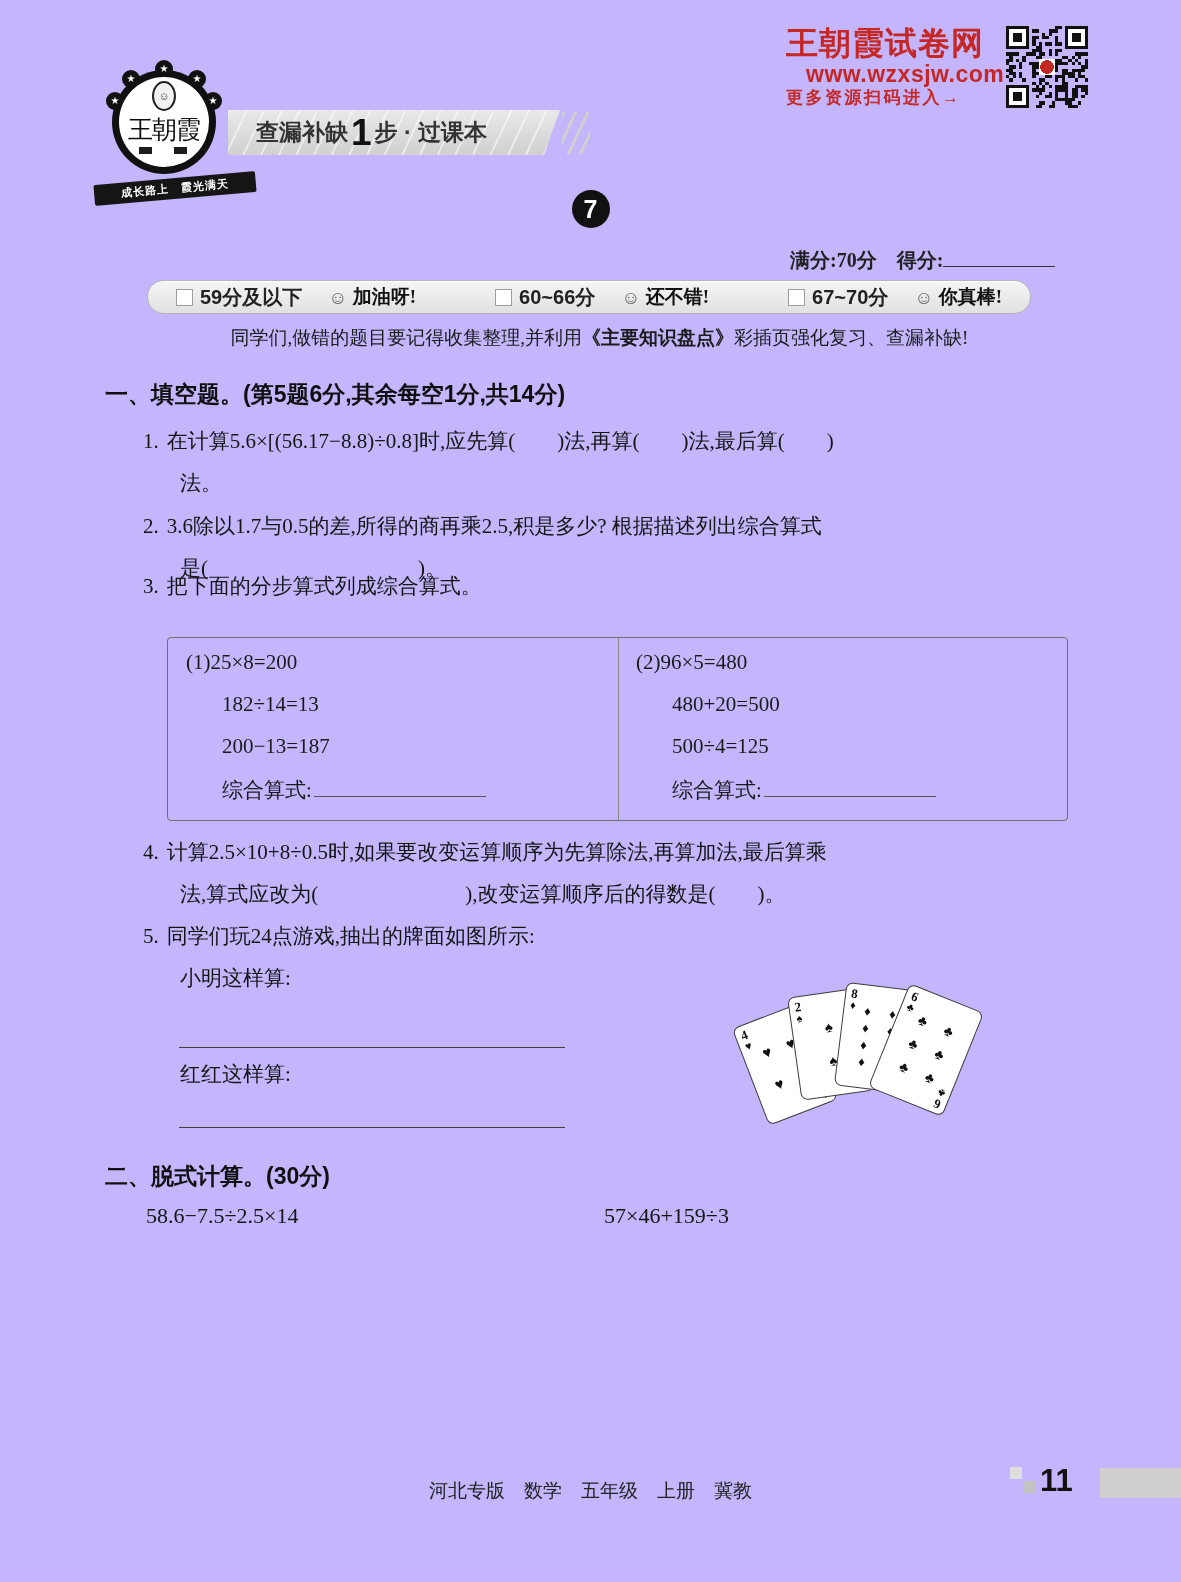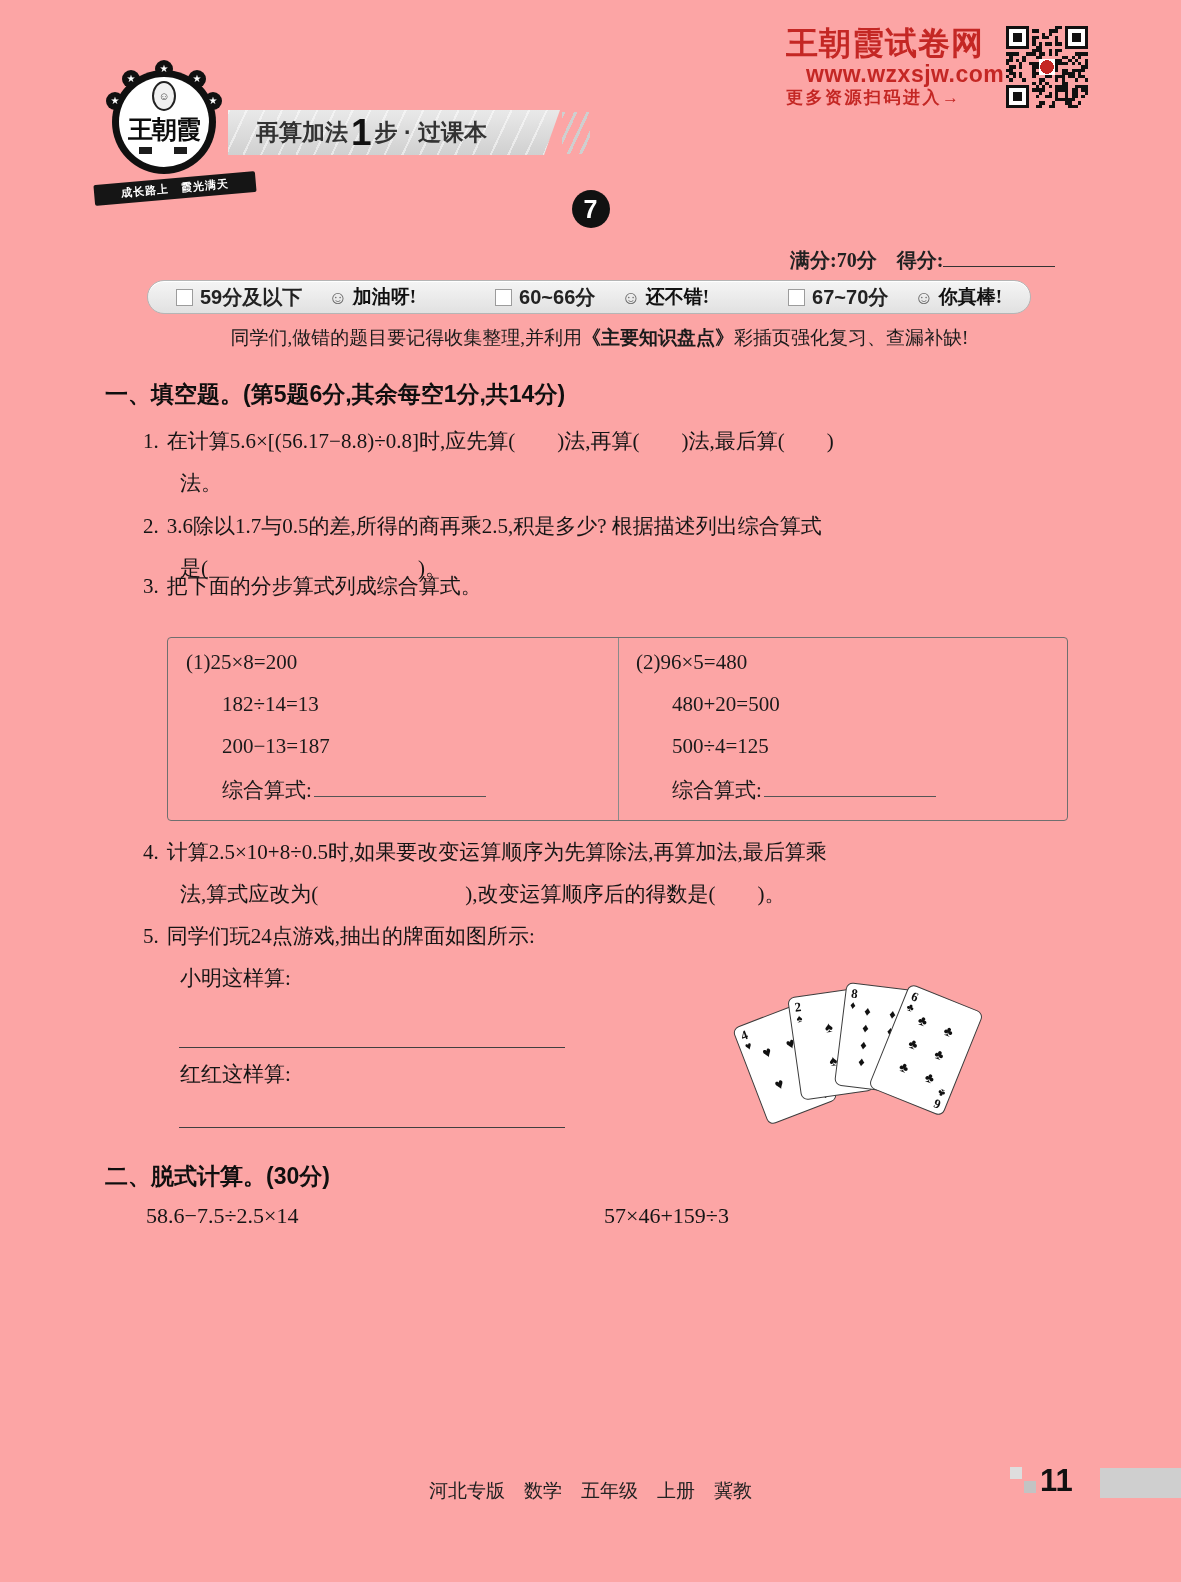--- a/index.html
+++ b/index.html
@@ -1,30 +1,30 @@
 <!DOCTYPE html>
 <html style="--accent: #c42724;"><head>
 <meta charset="utf-8">
 <style>
   * { margin:0; padding:0; box-sizing:border-box; }
   body { background:#888; font-family:"Liberation Serif","DejaVu Serif",serif; }
-  .page { position:relative; width:1181px; height:1582px; background:#fca5a5; margin:0 auto; overflow:hidden; color:#1a1a1a; }
+  .page { position:relative; width:1181px; height:1582px; background:#c4b5fd; margin:0 auto; overflow:hidden; color:#1a1a1a; }
 
   
   .site-block { position:absolute; left:786px; top:26px; width:222px; color:var(--accent,#c42724); }
   .site-name { font-family:"Liberation Sans",sans-serif; font-weight:900; font-size:32px; line-height:1.08; letter-spacing:1px; }
   .site-url  { font-family:"Liberation Sans",sans-serif; font-weight:700; font-size:23px; line-height:1.15; letter-spacing:.5px;margin-left:20px; }
   .site-slogan { font-family:"Liberation Sans",sans-serif; font-weight:700; font-size:17px; line-height:1.3; letter-spacing:2.5px; }
   .qr { position:absolute; left:1006px; top:26px; width:82px; height:82px; }
 
   .badge { position:absolute; left:104px; top:60px; width:132px; height:150px; z-index:3; }
   .badge-circle { position:absolute; left:8px; top:10px; width:104px; height:104px; background:#101010; border-radius:50%; }
   .badge-inner { position:absolute; left:7px; top:7px; width:90px; height:90px; background:#fff; border-radius:50%; overflow:hidden; }
   .badge-portrait { position:absolute; left:33px; top:4px; width:24px; height:30px; border:2px solid #222; border-radius:50%; background:#f1f1f1; font-size:11px; text-align:center; line-height:26px; color:#444; }
-  .badge-name { position:absolute; left:0; top:36px; width:90px; text-align:center; font-weight:700; font-size:25px; letter-spacing:-1px; color:#0c0c0c; }
+  .badge-name { position:absolute; left:0; top:36px; width:90px; text-align:center; font-weight:400; font-size:25px; letter-spacing:-1px; color:#0c0c0c; }
   .badge-det { position:absolute; width:13px; height:7px; background:#1c1c1c; top:70px; }
   .star { position:absolute; width:18px; height:18px; background:#101010; border-radius:50%; color:#fff; font-size:10px; line-height:18px; text-align:center; }
   .ribbon { position:absolute; left:-10px; top:118px; width:162px; height:21px; background:#151515; color:#fff; font-family:"Liberation Sans",sans-serif; font-weight:700; font-size:11px; letter-spacing:1px; text-align:center; line-height:21px; transform:rotate(-5deg); border-radius:2px; }
 
   .banner { position:absolute; left:228px; top:110px; width:332px; height:45px; display:flex; align-items:center; padding-left:28px;
     background-image:repeating-linear-gradient(115deg, rgba(255,255,255,.5) 0 2px, rgba(0,0,0,0) 2px 16px), linear-gradient(180deg,#e9e9e9,#d0d0d0);
     clip-path:polygon(0 0,100% 0,calc(100% - 16px) 100%,0 100%); }
   .banner-pre,.banner-post { font-family:"Liberation Sans",sans-serif; font-weight:900; font-size:23px; color:#333; }
   .banner-num { font-family:"Liberation Sans",sans-serif; font-weight:900; font-size:37px; color:#111; padding:0 3px; }
   .banner-slash { position:absolute; left:562px; top:112px; width:28px; height:42px; background:repeating-linear-gradient(115deg,#cfcfcf 0 3px, rgba(0,0,0,0) 3px 11px); }
@@ -322,21 +322,21 @@
         <div class="badge-portrait">☺</div>
         <div class="badge-name">王朝霞</div>
         <div class="badge-det" style="left:20px;"></div>
         <div class="badge-det" style="left:55px;"></div>
       </div>
     </div>
     <div class="ribbon">成长路上　霞光满天</div>
   </div>
 
   <div class="banner">
-    <span class="banner-pre">再算加法</span>
+    <span class="banner-pre">查漏补缺</span>
     <span class="banner-num">1</span>
     <span class="banner-post">步 · 过课本</span>
   </div>
   <div class="banner-slash"></div>
 
   <div class="title-row">
     <span class="unit-circle">7</span>
   </div>
 
   <div class="scoreline">

